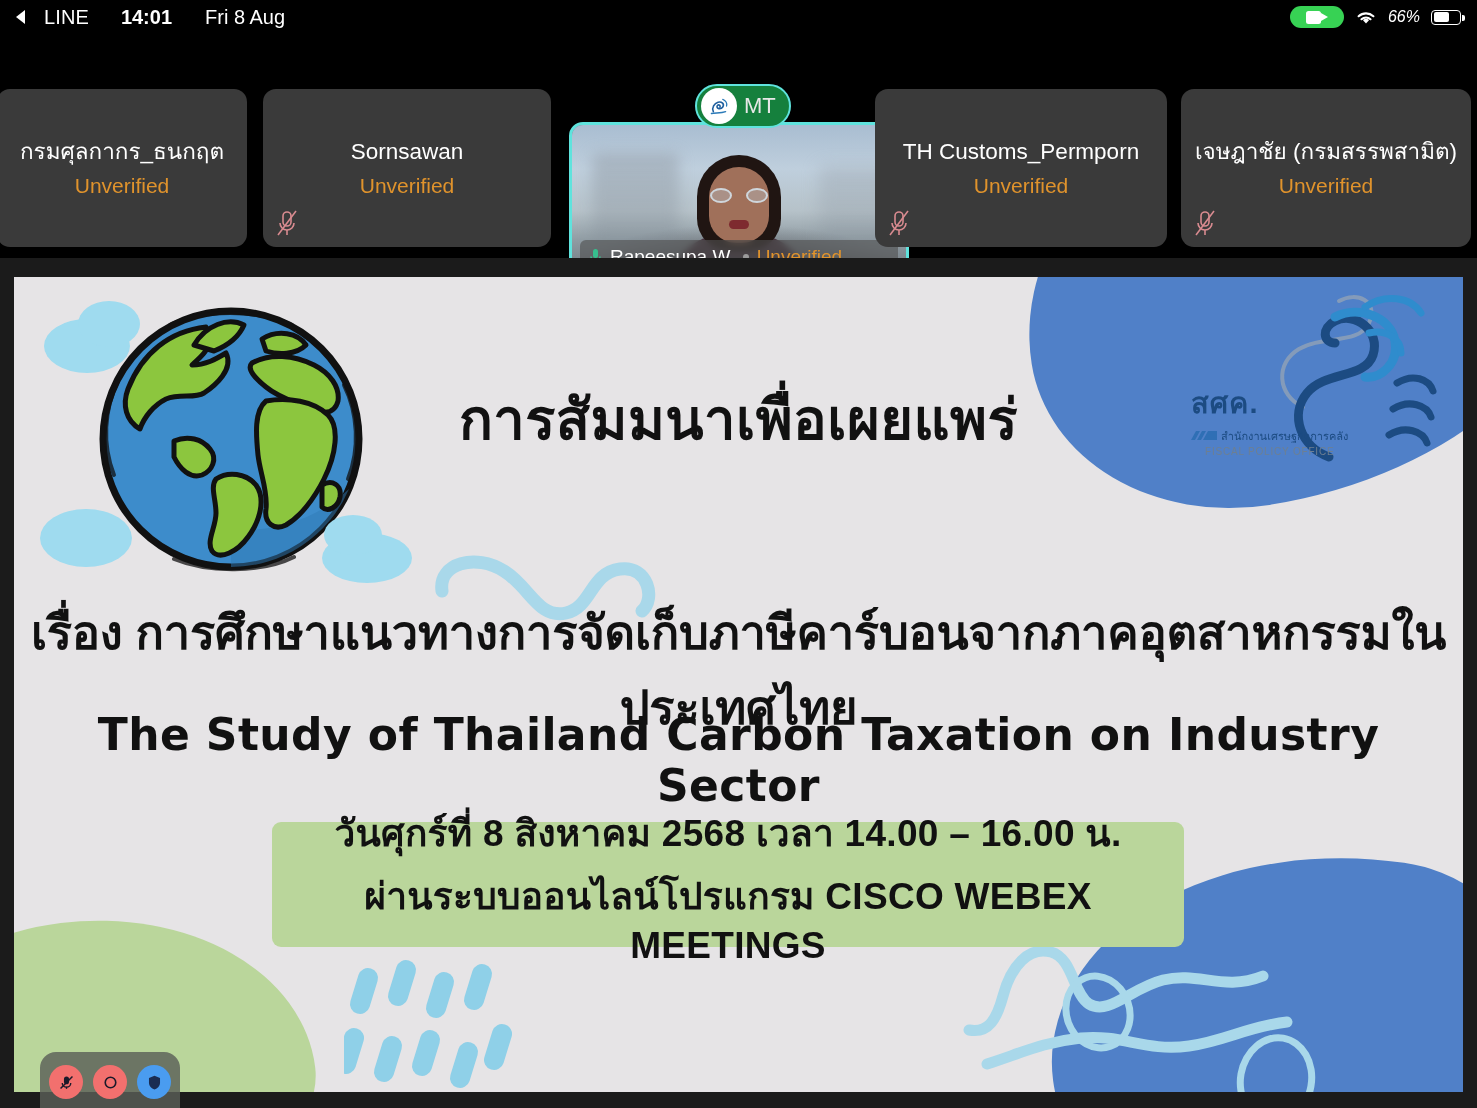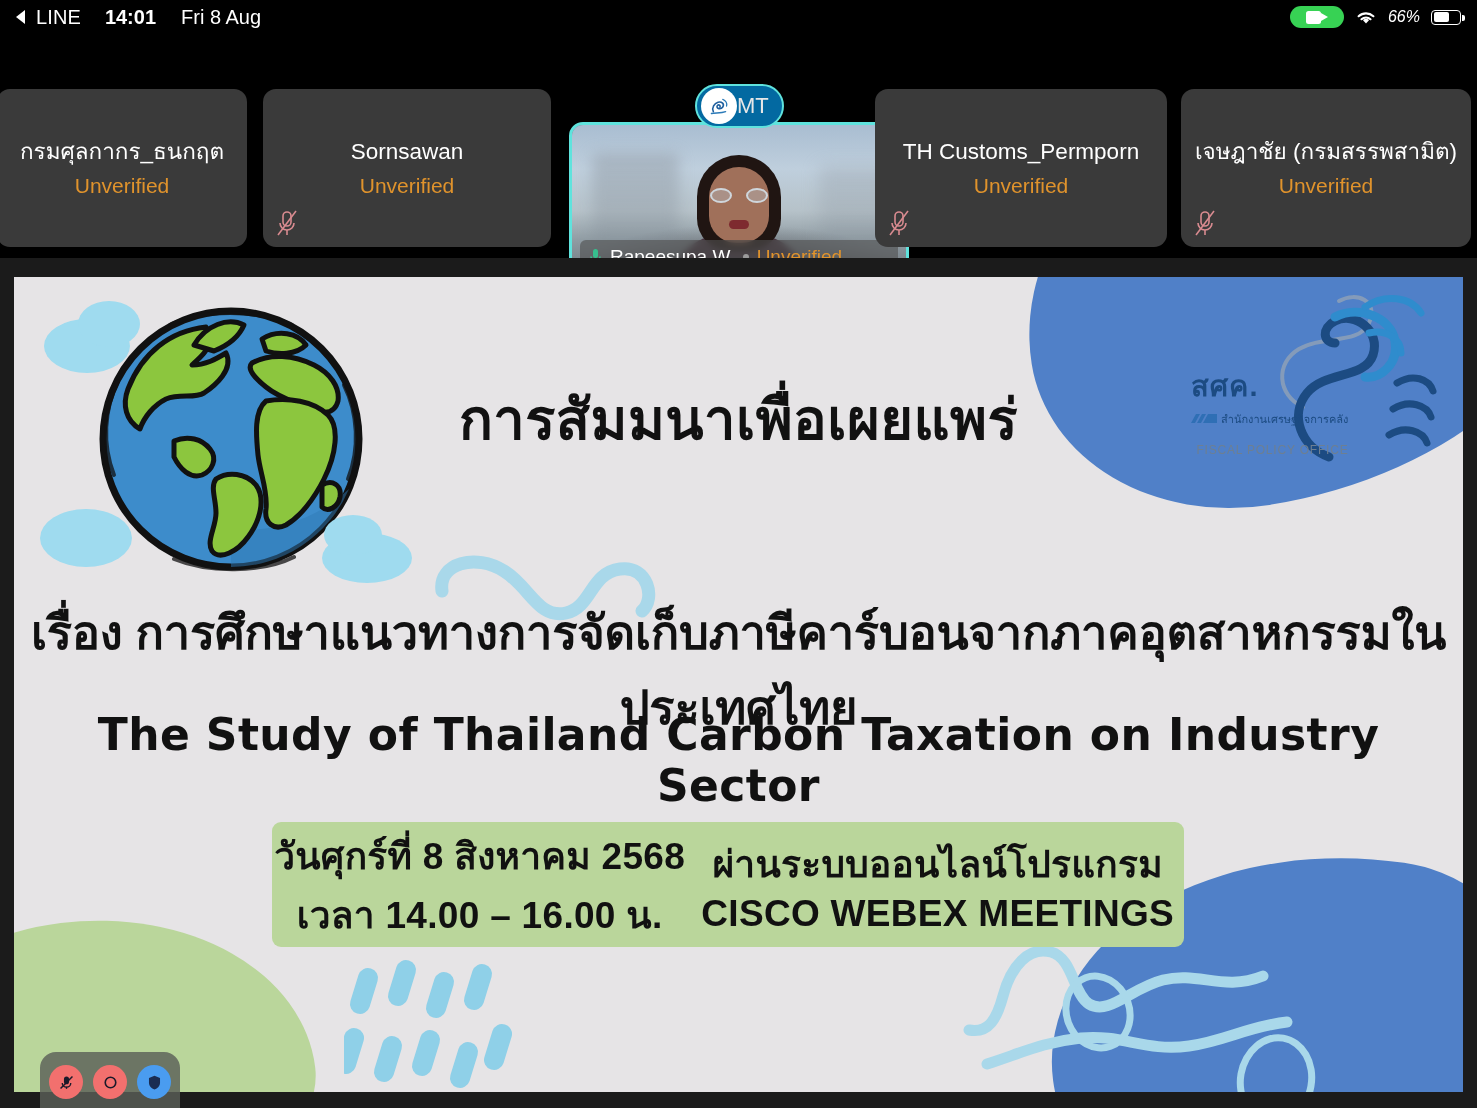--- a/index.html
+++ b/index.html
@@ -10,21 +10,21 @@
     overflow:hidden; position:relative;
   }
 
   
   #status-bar{
     position:absolute; left:0; top:0; width:1477px; height:34px;
     background:#000; color:#fff;
     display:flex; align-items:center; justify-content:space-between;
     padding:0 16px;
   }
-  .sb-left{ display:flex; align-items:center; gap:4px; }
+  .sb-left{ display:flex; align-items:center; gap:12px; }
   .sb-back-arrow{
     width:0;height:0;
     border-top:7px solid transparent;border-bottom:7px solid transparent;
     border-right:9px solid #fff; margin-right:7px;
   }
   .sb-app{ font-size:20px; letter-spacing:.1px; }
   .sb-time{ font-size:20px; margin-left:20px; font-weight:700; }
   .sb-date{ font-size:20px; margin-left:21px; }
   .sb-right{ display:flex; align-items:center; gap:11px; }
   .cam-pill{
@@ -121,22 +121,22 @@
     backdrop-filter:blur(3px);
   }
   .nb-mic{ width:13px;height:19px; flex:0 0 auto; }
   .nb-name{ color:#fff; font-size:19px; white-space:nowrap; }
   .nb-dot{ width:6px;height:6px;border-radius:50%;background:#9a9a9a; flex:0 0 auto; }
   .nb-status{ color:#e0932c; font-size:19px; white-space:nowrap; }
 
   
   #mt-badge{
     position:absolute; left:695px; top:50px; height:44px;
-    background:#0369a1; border:2.5px solid #5fe3dd; border-radius:22px;
-    display:flex; align-items:center; padding:0 13px 0 4px; z-index:5;
+    background:#15803d; border:2.5px solid #5fe3dd; border-radius:22px;
+    display:flex; align-items:center; gap:7px; padding:0 13px 0 4px; z-index:5;
   }
   .mt-logo{
     width:36px;height:36px;border-radius:50%;background:#fff;
     display:flex;align-items:center;justify-content:center; overflow:hidden;
   }
   .mt-label{ color:#e7e7e7; font-size:22px; }
 
   
   #stage{
     position:absolute; left:0; top:258px; width:1477px; height:850px;
@@ -178,32 +178,32 @@
 
   
   #globe{ left:52px; top:12px; width:330px; height:300px; }
   .cloud{ position:absolute; background:#9fdbef; border-radius:50%; }
 
   
   #fpo-logo{ position:absolute; right:20px; top:10px; width:260px; height:200px; }
   .fpo-text{ position:absolute; left:8px; bottom:30px; }
   .fpo-abbr{ color:#1c4b82; font-size:29px; font-weight:bold; letter-spacing:1px; }
   .fpo-thai{ color:#1c4b82; font-size:11px; margin-top:1px; }
-  .fpo-en{ color:#6d7f92; font-size:12px; letter-spacing:.8px; margin-top:15px; text-align:right; }
+  .fpo-en{ color:#6d7f92; font-size:10px; letter-spacing:.8px; margin-top:1px; text-align:center; }
 
   
   .s-text{ position:absolute; width:100%; text-align:center; color:#111; }
   #s-line1{ top:98px; font-size:56px; font-weight:600; letter-spacing:.5px; }
   #s-line2{ top:222px; font-size:46px; font-weight:600; }
   #s-line3{ top:318px; font-size:47px; font-weight:600; letter-spacing:-.2px; }
   #s-line4{ top:432px; font-size:44px; font-weight:bold; letter-spacing:.4px; font-family:"DejaVu Sans",sans-serif; }
   #greenbox{
     position:absolute; left:258px; top:545px; width:912px; height:125px;
     background:#bad69b; border-radius:9px;
-    display:flex; flex-direction:row; align-items:center; justify-content:center; gap:4px;
+    display:flex; flex-direction:column; align-items:center; justify-content:center; gap:4px;
   }
   .gb-line{ color:#111; font-size:37px; font-weight:600; letter-spacing:.3px; text-align:center; }
 
   
   #control-bar{
     position:absolute; left:40px; bottom:0px; width:140px; height:56px;
     background:rgba(90,95,88,.82); border-radius:16px 16px 0 0;
     display:flex; align-items:center; justify-content:center; gap:10px;
     padding-top:4px; z-index:20;
   }

